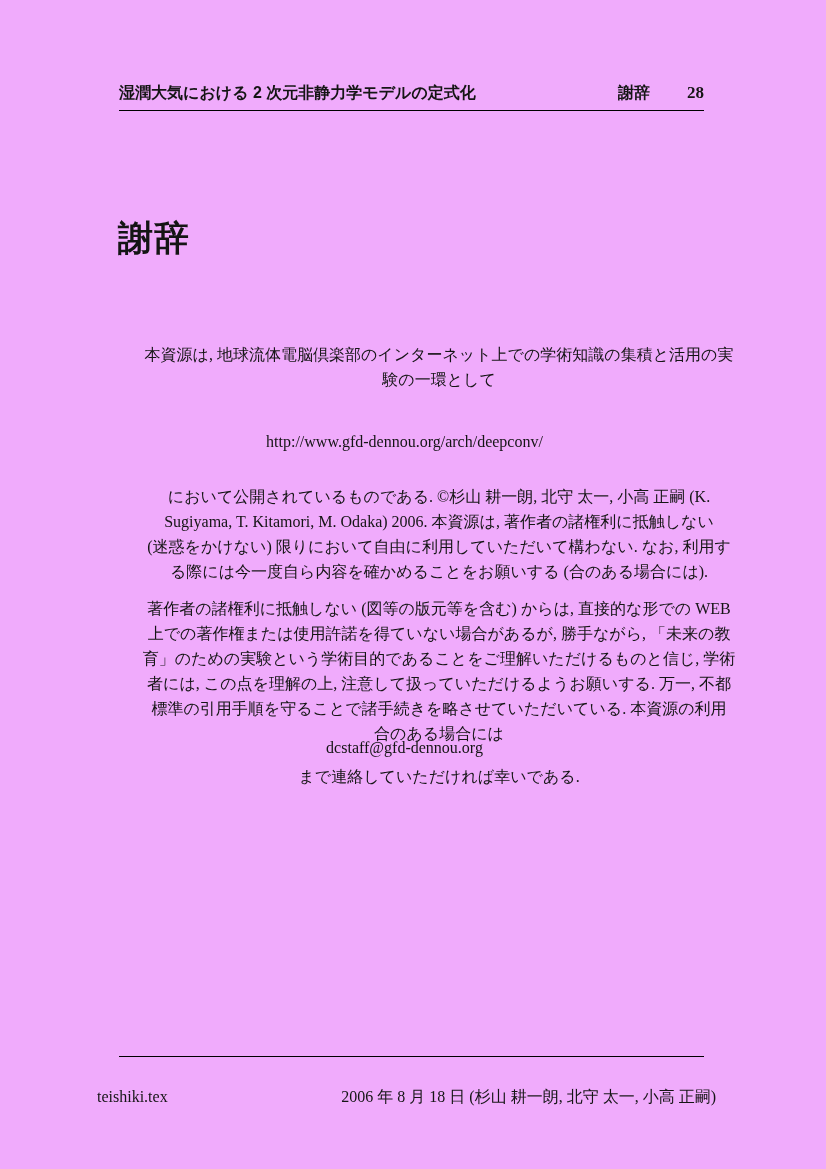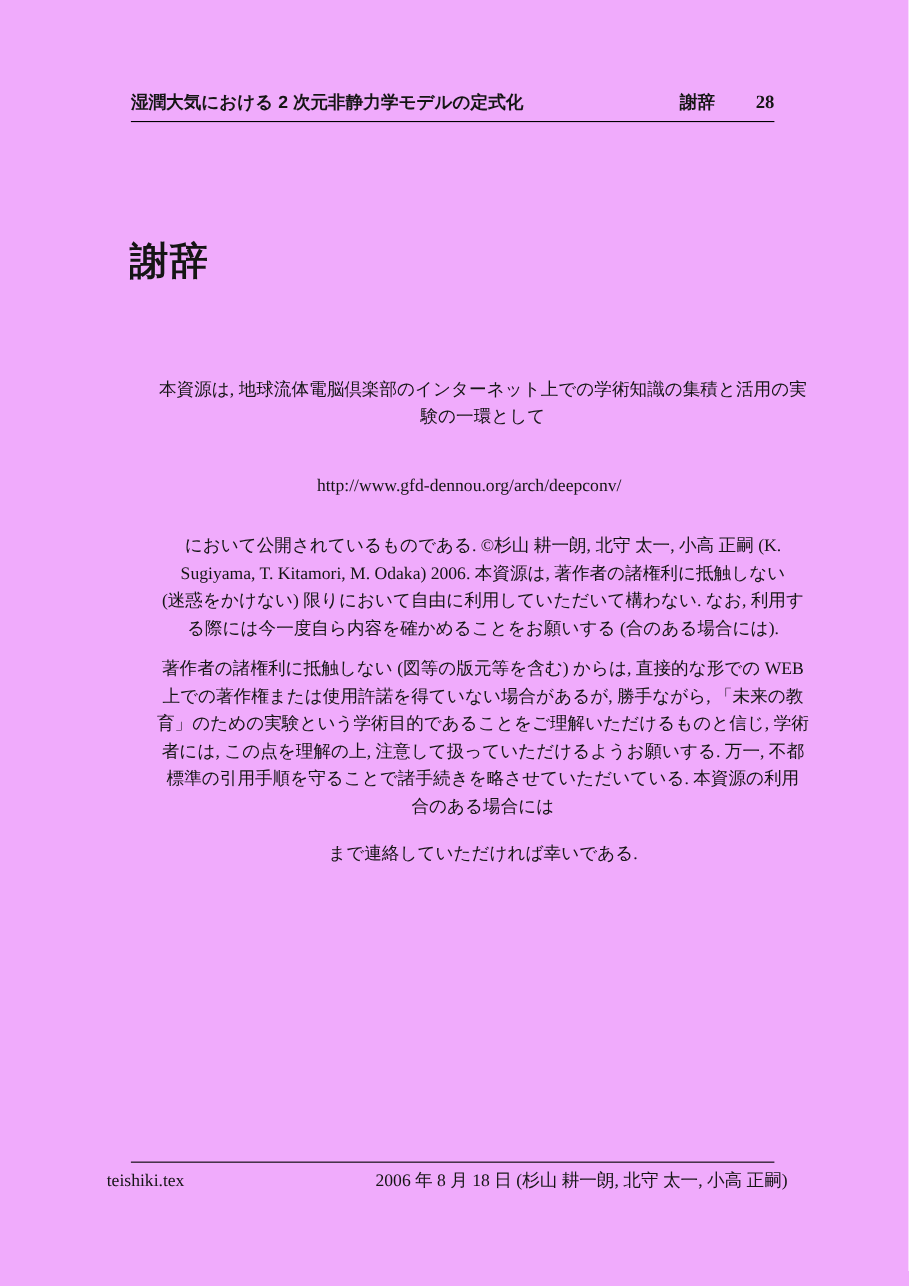--- a/index.html
+++ b/index.html
@@ -51,37 +51,37 @@
     position: absolute;
     left: 119px;
     width: 640px;
     font-size: 16px;
     line-height: 25px;
     white-space: nowrap;
     text-align: center;
   }
   .center-line {
     position: absolute;
-    left: 134px;
+    left: 112px;
     width: 585px;
     text-align: center;
     font-size: 16px;
     line-height: 22px;
   }
   .footer-rule {
     position: absolute;
     left: 119px;
     top: 1056px;
     width: 585px;
     border-top: 1.5px solid #000;
   }
   .footer {
     position: absolute;
     left: 97px;
-    top: 1063px;
+    top: 1086px;
     width: 619px;
     display: flex;
     justify-content: space-between;
     align-items: center;
     font-size: 16px;
     line-height: 22px;
   }
 </style>
 </head>
 <body>
@@ -115,20 +115,21 @@
 
   <div class="para" style="top:596px">
     <div>著作者の諸権利に抵触しない (図等の版元等を含む) からは, 直接的な形での WEB</div>
     <div>上での著作権または使用許諾を得ていない場合があるが, 勝手ながら, 「未来の教</div>
     <div>育」のための実験という学術目的であることをご理解いただけるものと信じ, 学術</div>
     <div>者には, この点を理解の上, 注意して扱っていただけるようお願いする. 万一, 不都</div>
     <div>標準の引用手順を守ることで諸手続きを略させていただいている.  本資源の利用</div>
     <div>合のある場合には</div>
   </div>
 
+  <div class="center-line" style="top:737px">dcstaff@gfd-dennou.org</div>
 
   <div class="para" style="top:764px">
     <div>まで連絡していただければ幸いである.</div>
   </div>
 
   <div class="footer-rule"></div>
   <div class="footer">
     <span>teishiki.tex</span>
     <span>2006 年 8 月 18 日 (杉山 耕一朗, 北守 太一, 小高 正嗣)</span>
   </div>

